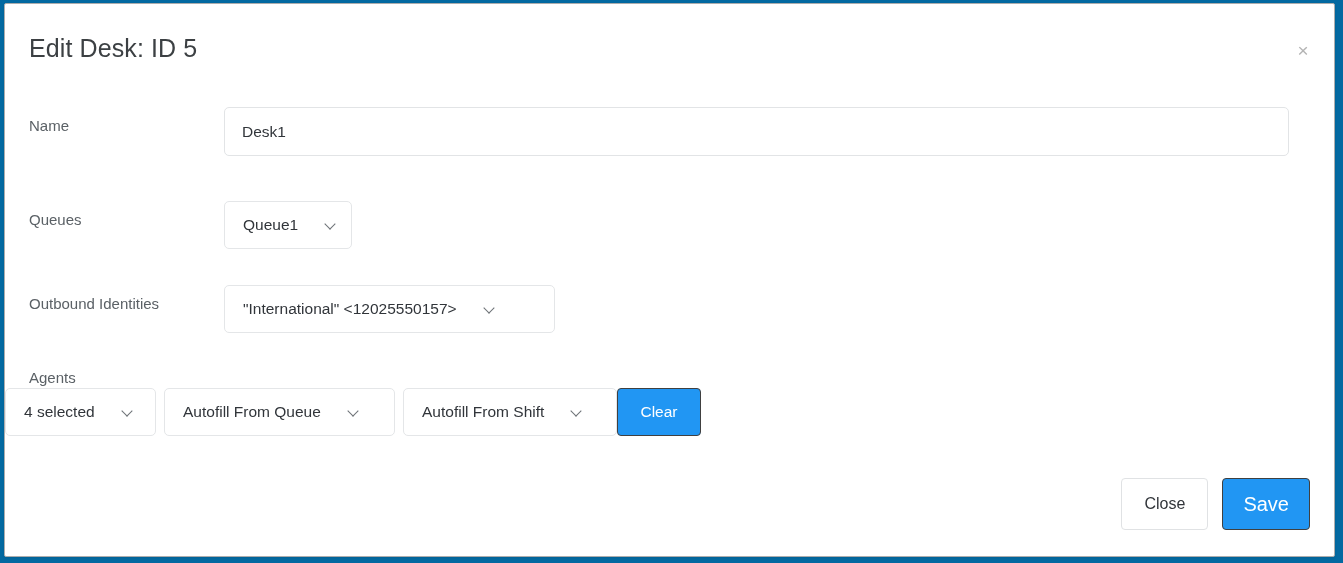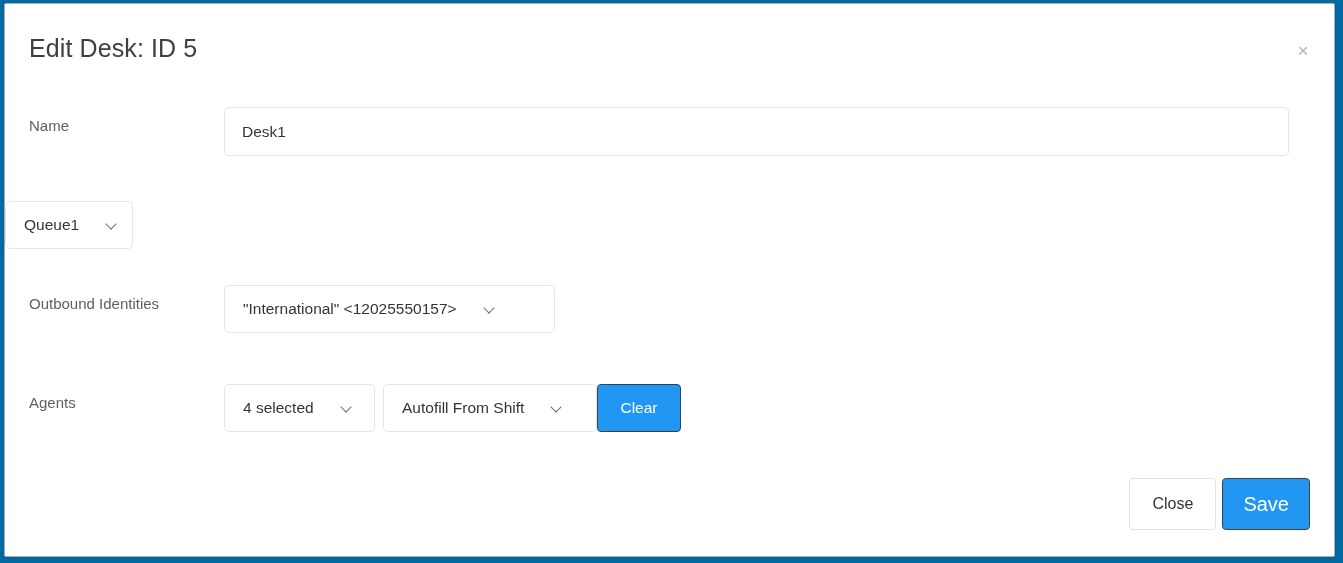--- a/index.html
+++ b/index.html
@@ -72,21 +72,21 @@
   .form-row {
     position: absolute;
     left: 0;
     right: 0;
     display: flex;
     align-items: flex-start;
   }
   .row-name      { top: 17px;  }
   .row-queues    { top: 111px; }
   .row-outbound  { top: 195px; }
-  .row-agents    { top: 294px; }
+  .row-agents    { top: 269px; flex-direction: column; }
 
   .form-label {
     flex: 0 0 auto;
     width: 219px;
     padding-left: 24px;
     box-sizing: border-box;
     font-size: 15px;
     color: #5b6166;
     line-height: 20px;
     padding-top: 9px;
@@ -179,21 +179,21 @@
     position: absolute;
     left: 0;
     right: 0;
     bottom: 0;
     height: 104px;
     display: flex;
     align-items: center;
     justify-content: flex-end;
     padding-right: 24px;
     box-sizing: border-box;
-    gap: 6px;
+    gap: 14px;
   }
   .btn-secondary {
     box-sizing: border-box;
     height: 52px;
     min-width: 87px;
     padding: 0 20px;
     border: 1px solid #e0e2e4;
     border-radius: 4px;
     background: #ffffff;
     color: #31353a;
@@ -224,20 +224,21 @@
     <div class="modal-body">
 
       <div class="form-row row-name">
         <div class="form-label">Name</div>
         <div class="form-control-area">
           <input class="text-input" type="text" value="Desk1" style="">
         </div>
       </div>
 
       <div class="form-row row-queues">
+        <div class="form-label">Queues</div>
         <div class="form-control-area">
           <button class="dropdown-btn dd-queue">
             <span>Queue1</span>
             <span class="caret"></span>
           </button>
         </div>
       </div>
 
       <div class="form-row row-outbound">
         <div class="form-label">Outbound Identities</div>
@@ -247,20 +248,24 @@
             <span class="caret"></span>
           </button>
         </div>
       </div>
 
       <div class="form-row row-agents">
         <div class="form-label">Agents</div>
         <div class="form-control-area">
           <button class="dropdown-btn dd-agents">
             <span>4 selected</span>
+            <span class="caret"></span>
+          </button>
+          <button class="dropdown-btn dd-autofill-queue">
+            <span>Autofill From Queue</span>
             <span class="caret"></span>
           </button>
           <button class="dropdown-btn dd-autofill-shift">
             <span>Autofill From Shift</span>
             <span class="caret"></span>
           </button>
           <button class="btn-primary">Clear</button>
         </div>
       </div>
 

